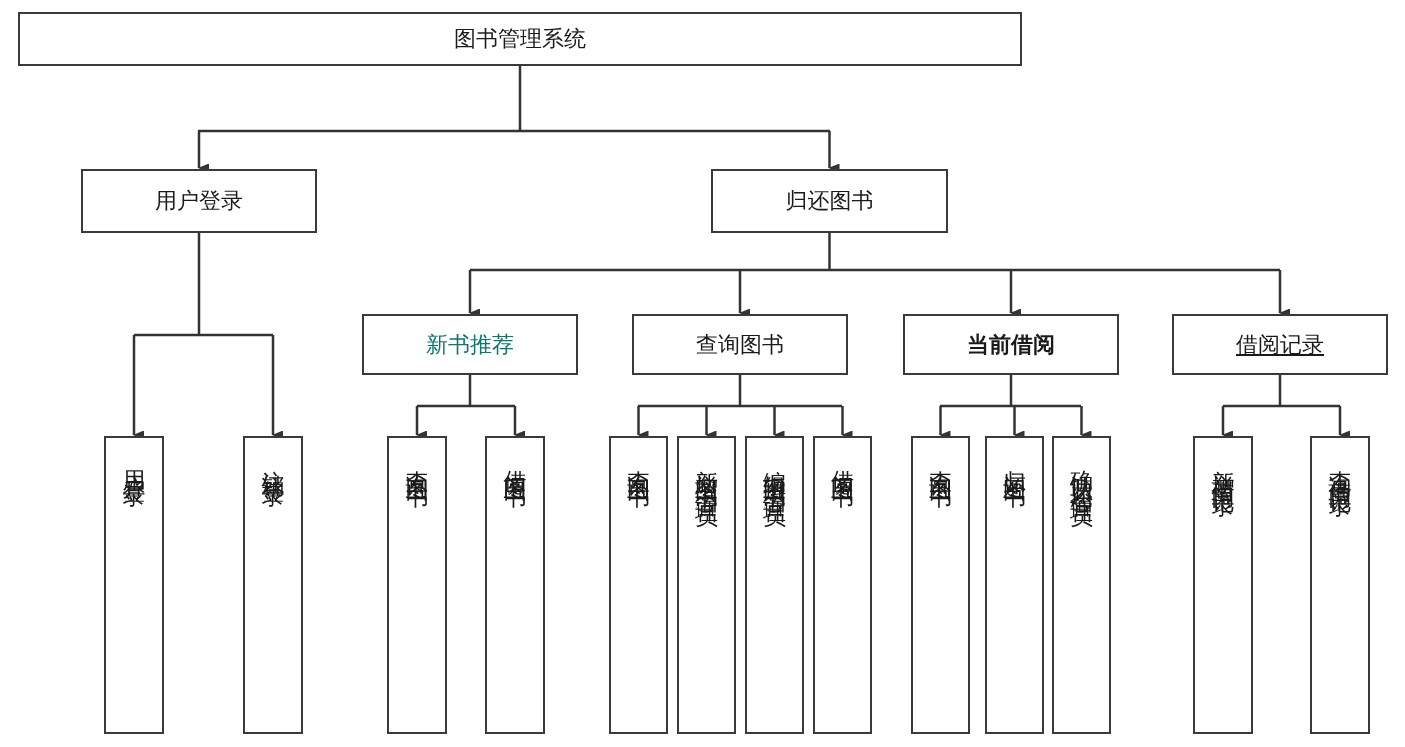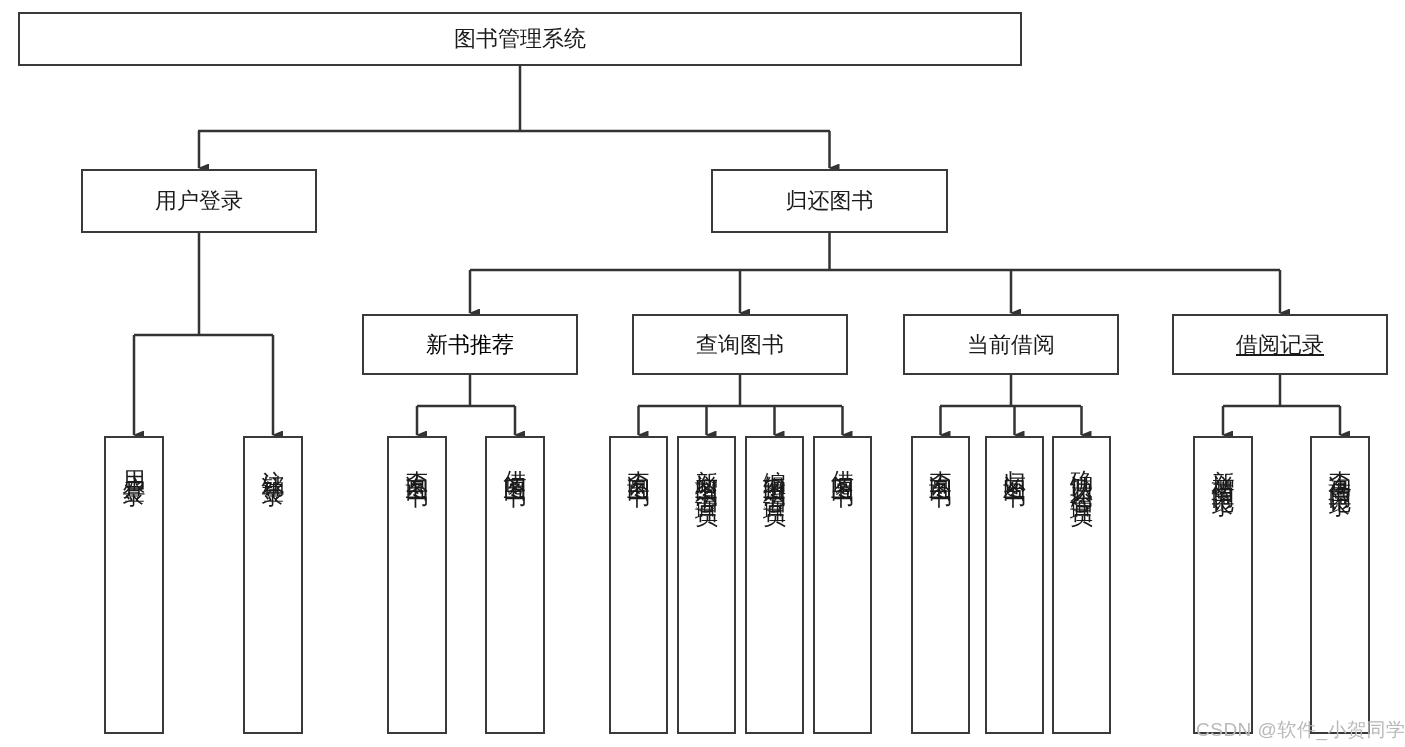--- a/index.html
+++ b/index.html
@@ -113,26 +113,26 @@
       <div class="node-box horizontal" style="left: 18px; top: 12px; width: 1004px; height: 54px; border-color: rgb(58, 58, 58); background: rgb(255, 255, 255);">
         <span class="node-label" style="color: rgb(26, 26, 26);">图书管理系统</span>
       </div>
       <div class="node-box horizontal" style="left: 81px; top: 169px; width: 236px; height: 64px; border-color: rgb(58, 58, 58); background: rgb(255, 255, 255);">
         <span class="node-label" style="color: rgb(26, 26, 26);">用户登录</span>
       </div>
       <div class="node-box horizontal" style="left: 711px; top: 169px; width: 237px; height: 64px; border-color: rgb(58, 58, 58); background: rgb(255, 255, 255);">
         <span class="node-label" style="color: rgb(26, 26, 26);">归还图书</span>
       </div>
       <div class="node-box horizontal" style="left: 362px; top: 314px; width: 216px; height: 61px; border-color: rgb(58, 58, 58); background: rgb(255, 255, 255);">
-        <span class="node-label" style="color: #000000;">新书推荐</span>
+        <span class="node-label" style="color: #0f766e;">新书推荐</span>
       </div>
       <div class="node-box horizontal" style="left: 632px; top: 314px; width: 216px; height: 61px; border-color: rgb(58, 58, 58); background: rgb(255, 255, 255);">
         <span class="node-label" style="color: rgb(26, 26, 26);">查询图书</span>
       </div>
-      <div class="node-box horizontal" style="left: 903px; top: 314px; width: 216px; height: 61px; border-color: rgb(58, 58, 58); background: rgb(255, 255, 255);">
+      <div class="node-box horizontal" style="left: 903px; top: 314px; width: 216px; height: 61px; border-color: rgb(58, 58, 58); background: rgb(255, 255, 255); font-weight: bold;">
         <span class="node-label" style="color: rgb(26, 26, 26);">当前借阅</span>
       </div>
       <div class="node-box horizontal" style="left: 1172px; top: 314px; width: 216px; height: 61px; border-color: rgb(58, 58, 58); background: rgb(255, 255, 255);">
         <span class="node-label" style="color: rgb(26, 26, 26); text-decoration: underline;">借阅记录</span>
       </div>
       <div class="node-box vertical" style="left: 104px; top: 436px; width: 60px; height: 298px; border-color: rgb(58, 58, 58); background: rgb(255, 255, 255);">
         <span class="node-label" style="color: rgb(26, 26, 26);">用户登录</span>
       </div>
       <div class="node-box vertical" style="left: 243px; top: 436px; width: 60px; height: 298px; border-color: rgb(58, 58, 58); background: rgb(255, 255, 255);">
         <span class="node-label" style="color: rgb(26, 26, 26);">注销登录</span>
@@ -164,14 +164,13 @@
       <div class="node-box vertical" style="left: 1052px; top: 436px; width: 59px; height: 298px; border-color: rgb(58, 58, 58); background: rgb(255, 255, 255);">
         <span class="node-label" style="color: rgb(26, 26, 26);">确认归还（管理员）</span>
       </div>
       <div class="node-box vertical" style="left: 1193px; top: 436px; width: 60px; height: 298px; border-color: rgb(58, 58, 58); background: rgb(255, 255, 255);">
         <span class="node-label" style="color: rgb(26, 26, 26);">新增借阅记录</span>
       </div>
       <div class="node-box vertical" style="left: 1310px; top: 436px; width: 60px; height: 298px; border-color: rgb(58, 58, 58); background: rgb(255, 255, 255);">
         <span class="node-label" style="color: rgb(26, 26, 26);">查询借阅记录</span>
       </div>
     </div>
-  <div class="watermark" style="left: 1196px; top: 717px; color: rgb(185, 185, 185);">CSDN @软件_小贺同学</div>
 </div>
 
 </body></html>

